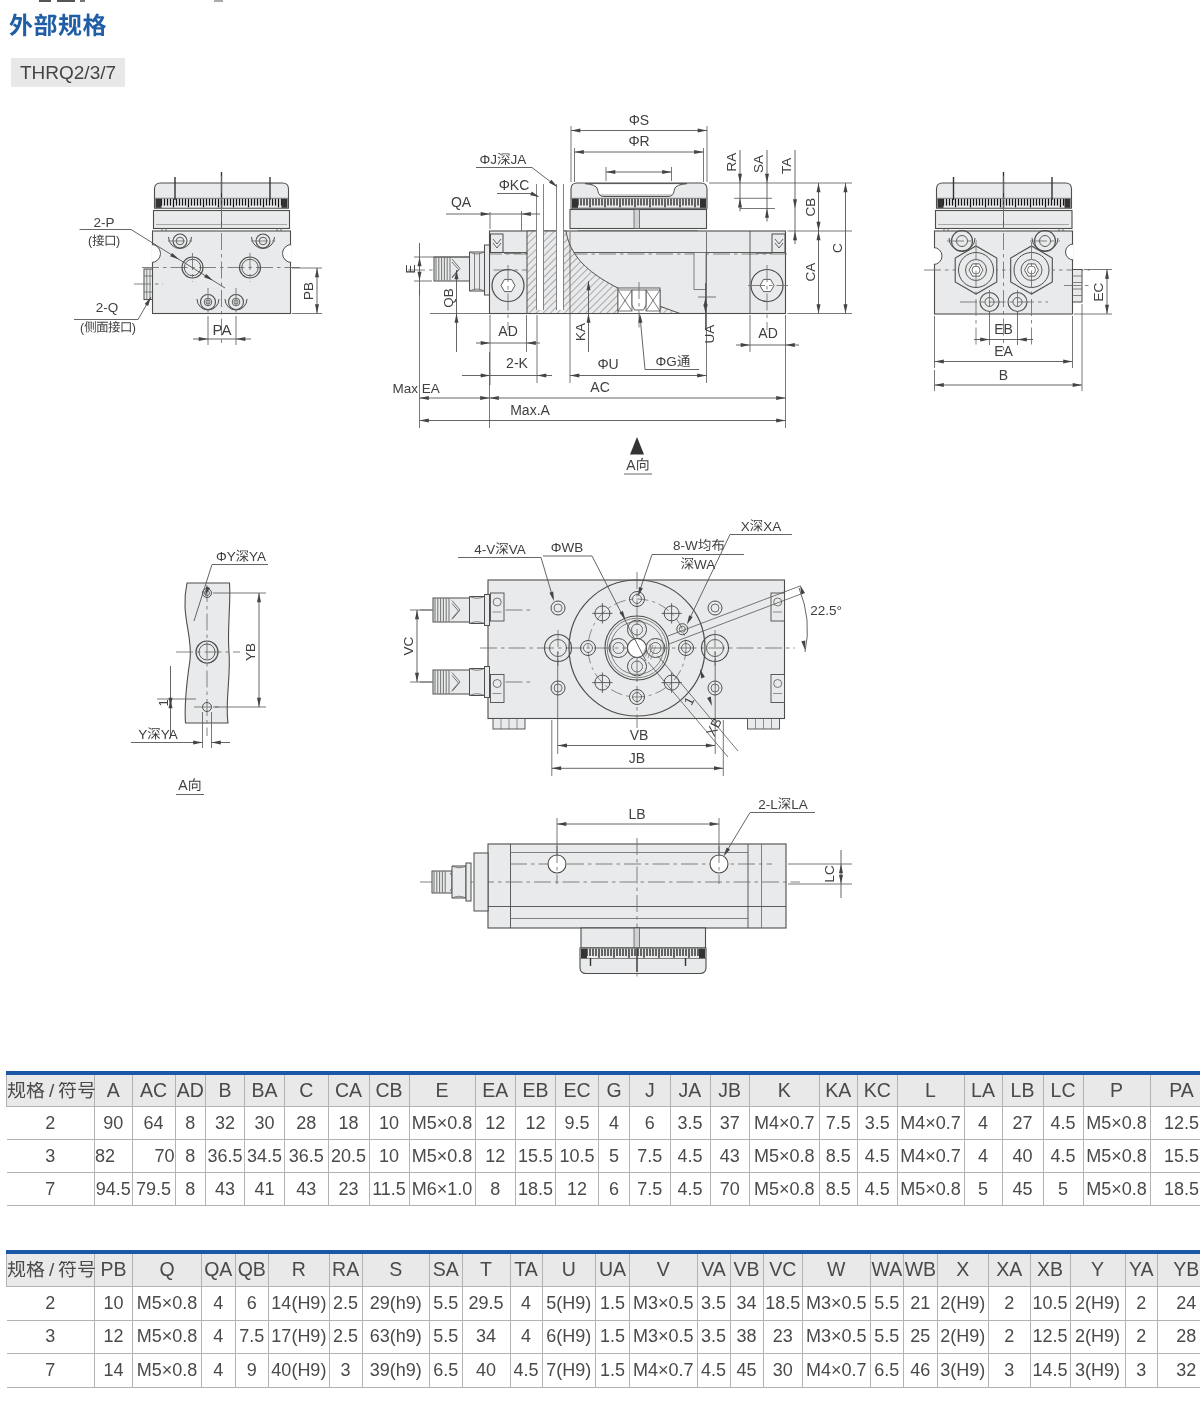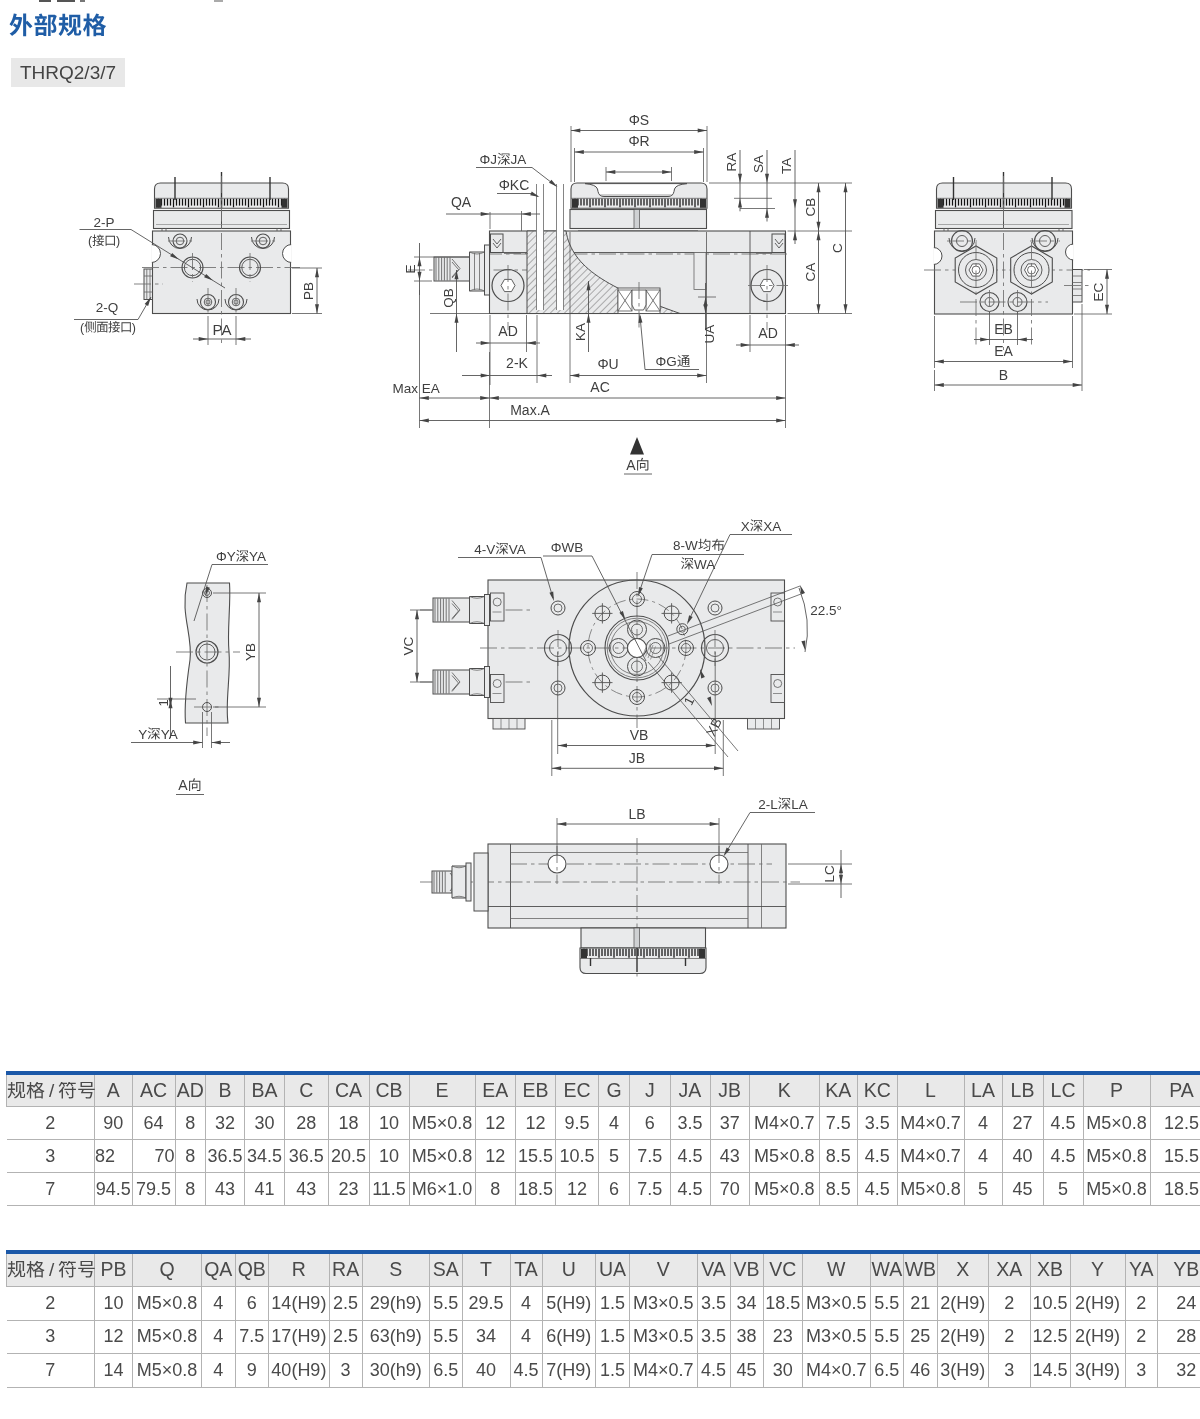--- a/index.html
+++ b/index.html
@@ -1103,21 +1103,21 @@
             <td style="border:1px solid #b3b3b3;text-align:center;font-size:18px;padding:0">28</td>
           </tr>
           <tr style="height:33.5px">
             <td style="border:1px solid #b3b3b3;border-left:none;text-align:center;font-size:18px;padding:0">7</td>
             <td style="border:1px solid #b3b3b3;text-align:center;font-size:18px;padding:0">14</td>
             <td style="border:1px solid #b3b3b3;text-align:center;font-size:18px;padding:0">M5×0.8</td>
             <td style="border:1px solid #b3b3b3;text-align:center;font-size:18px;padding:0">4</td>
             <td style="border:1px solid #b3b3b3;text-align:center;font-size:18px;padding:0">9</td>
             <td style="border:1px solid #b3b3b3;text-align:center;font-size:18px;padding:0">40(H9)</td>
             <td style="border:1px solid #b3b3b3;text-align:center;font-size:18px;padding:0">3</td>
-            <td style="border:1px solid #b3b3b3;text-align:center;font-size:18px;padding:0">30(h9)</td>
+            <td style="border:1px solid #b3b3b3;text-align:center;font-size:18px;padding:0">39(h9)</td>
             <td style="border:1px solid #b3b3b3;text-align:center;font-size:18px;padding:0">6.5</td>
             <td style="border:1px solid #b3b3b3;text-align:center;font-size:18px;padding:0">40</td>
             <td style="border:1px solid #b3b3b3;text-align:center;font-size:18px;padding:0">4.5</td>
             <td style="border:1px solid #b3b3b3;text-align:center;font-size:18px;padding:0">7(H9)</td>
             <td style="border:1px solid #b3b3b3;text-align:center;font-size:18px;padding:0">1.5</td>
             <td style="border:1px solid #b3b3b3;text-align:center;font-size:18px;padding:0">M4×0.7</td>
             <td style="border:1px solid #b3b3b3;text-align:center;font-size:18px;padding:0">4.5</td>
             <td style="border:1px solid #b3b3b3;text-align:center;font-size:18px;padding:0">45</td>
             <td style="border:1px solid #b3b3b3;text-align:center;font-size:18px;padding:0">30</td>
             <td style="border:1px solid #b3b3b3;text-align:center;font-size:18px;padding:0">M4×0.7</td>

